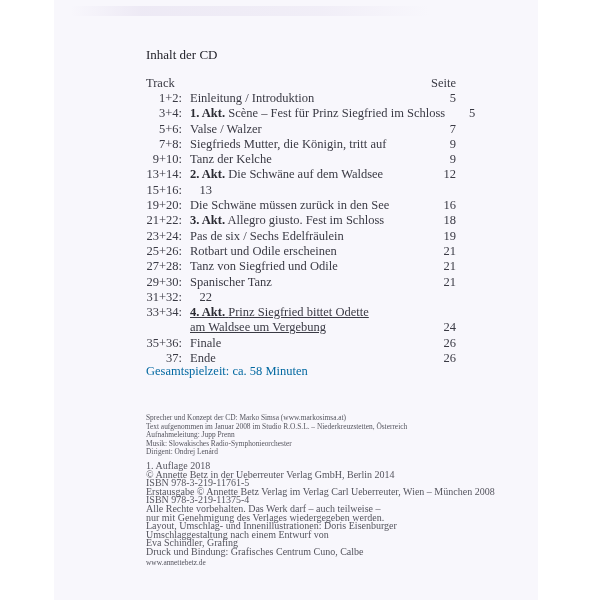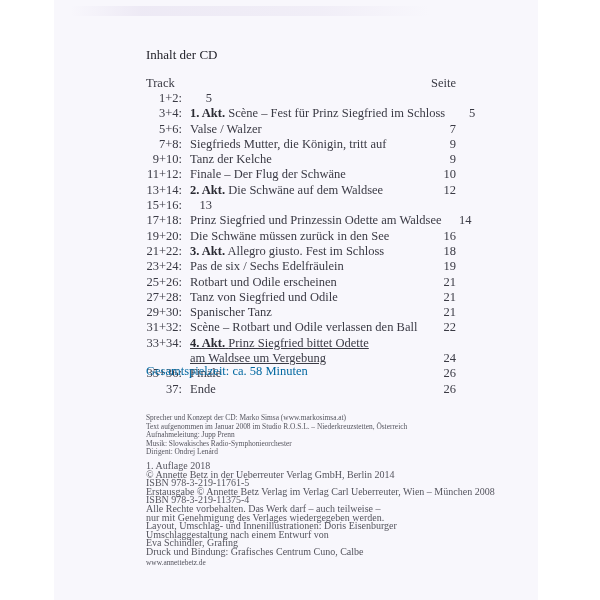--- a/index.html
+++ b/index.html
@@ -45,20 +45,21 @@
 <div class="title">Inhalt der CD</div>
 
 <div class="toc">
   <div class="toc-head">
     <span>Track</span>
     <span>Seite</span>
   </div>
   <div id="rows">
       <div class="row">
         <span class="track">1+2:</span>
+        <span class="title-cell"><span>Einleitung / Introduktion</span></span>
         <span class="page">5</span>
       </div>
       <div class="row">
         <span class="track">3+4:</span>
         <span class="title-cell"><span class="act">1. Akt.</span> <span>Scène – Fest für Prinz Siegfried im Schloss</span></span>
         <span class="page">5</span>
       </div>
       <div class="row">
         <span class="track">5+6:</span>
         <span class="title-cell"><span>Valse / Walzer</span></span>
@@ -68,37 +69,27 @@
         <span class="track">7+8:</span>
         <span class="title-cell"><span>Siegfrieds Mutter, die Königin, tritt auf</span></span>
         <span class="page">9</span>
       </div>
       <div class="row">
         <span class="track">9+10:</span>
         <span class="title-cell"><span>Tanz der Kelche</span></span>
         <span class="page">9</span>
       </div>
       <div class="row">
-        <span class="track">11+12:</span>
-        <span class="title-cell"><span>Finale – Der Flug der Schwäne</span></span>
-        <span class="page">10</span>
-      </div>
-      <div class="row">
         <span class="track">13+14:</span>
         <span class="title-cell"><span class="act">2. Akt.</span> <span>Die Schwäne auf dem Waldsee</span></span>
         <span class="page">12</span>
       </div>
       <div class="row">
         <span class="track">15+16:</span>
         <span class="page">13</span>
-      </div>
-      <div class="row">
-        <span class="track">17+18:</span>
-        <span class="title-cell"><span>Prinz Siegfried und Prinzessin Odette am Waldsee</span></span>
-        <span class="page">14</span>
       </div>
       <div class="row">
         <span class="track">19+20:</span>
         <span class="title-cell"><span>Die Schwäne müssen zurück in den See</span></span>
         <span class="page">16</span>
       </div>
       <div class="row">
         <span class="track">21+22:</span>
         <span class="title-cell"><span class="act">3. Akt.</span> <span>Allegro giusto. Fest im Schloss</span></span>
         <span class="page">18</span>
@@ -118,21 +109,20 @@
         <span class="title-cell"><span>Tanz von Siegfried und Odile</span></span>
         <span class="page">21</span>
       </div>
       <div class="row">
         <span class="track">29+30:</span>
         <span class="title-cell"><span>Spanischer Tanz</span></span>
         <span class="page">21</span>
       </div>
       <div class="row">
         <span class="track">31+32:</span>
-        <span class="title-cell"><span>Scène – Rotbart und Odile verlassen den Ball</span></span>
         <span class="page">22</span>
       </div>
       <div class="row double">
         <span class="track">33+34:</span>
         <span class="title-cell"><span class="act">4. Akt.</span> <span>Prinz Siegfried bittet Odette</span><br><span>am Waldsee um Vergebung</span></span>
         <span class="page">24</span>
       </div>
       <div class="row">
         <span class="track">35+36:</span>
         <span class="title-cell"><span>Finale</span></span>

